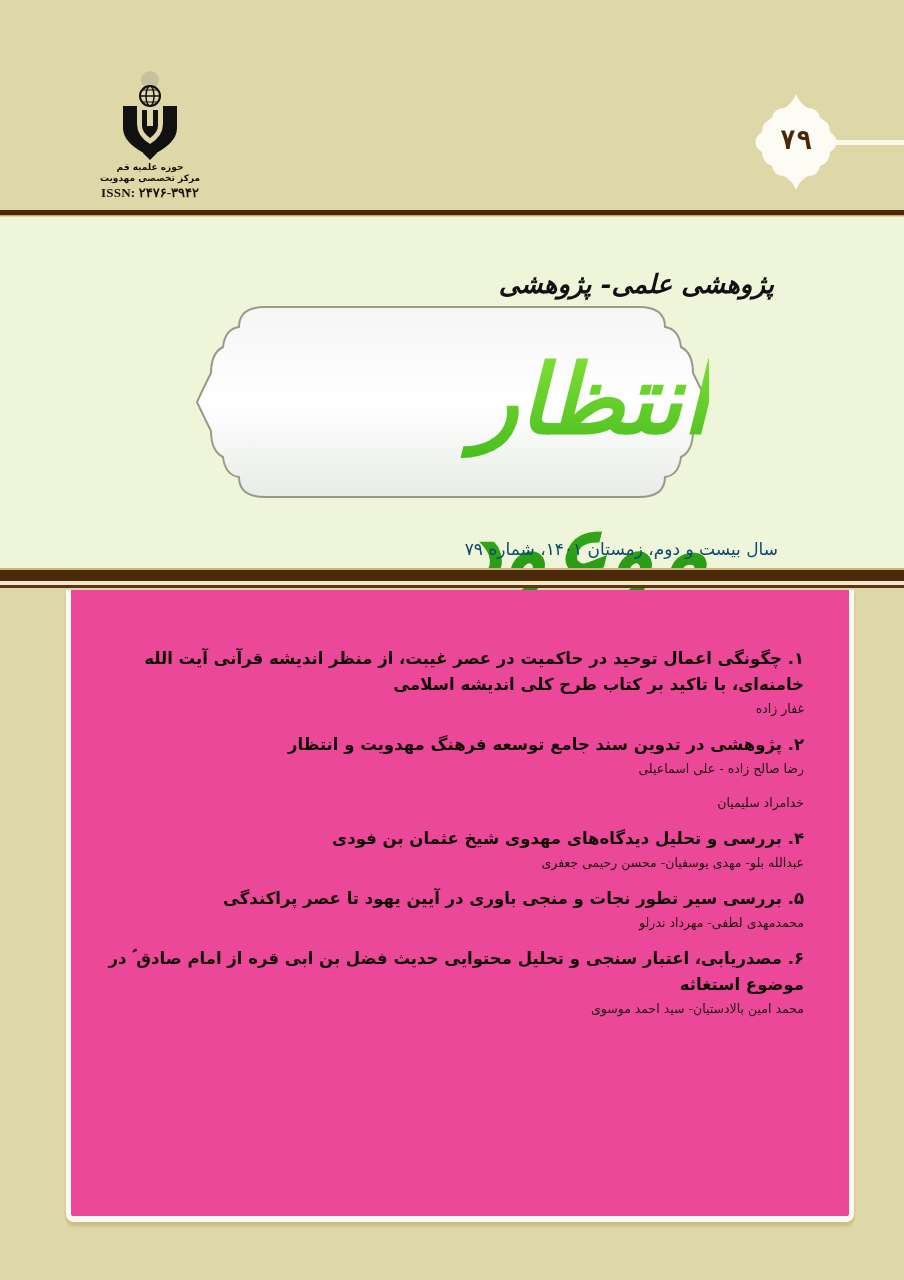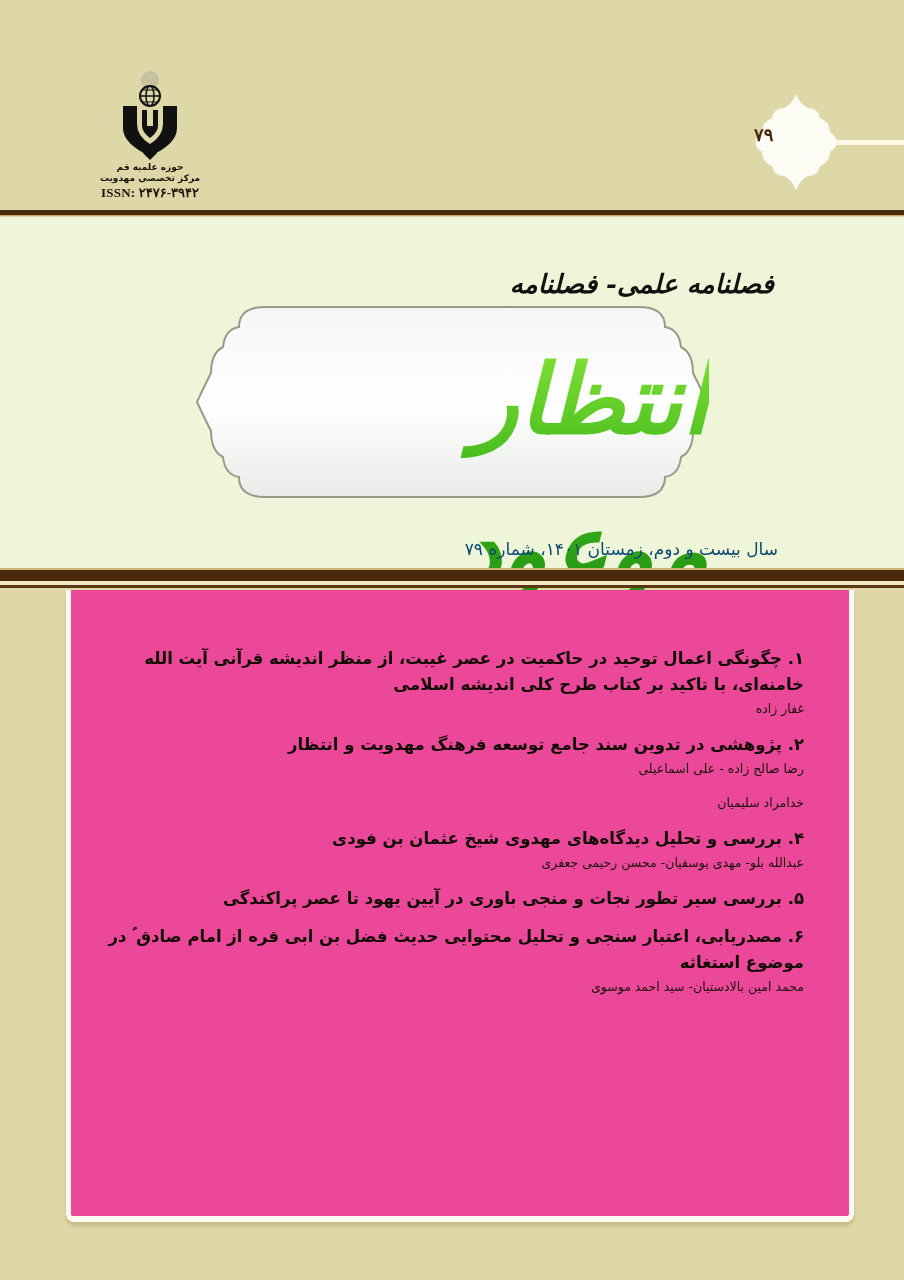--- a/index.html
+++ b/index.html
@@ -26,23 +26,23 @@
     }
     .issn {
       font-family: "Liberation Serif", serif; font-weight: bold; font-size: 13px;
       color: #1a120a; letter-spacing: 0.2px; margin-top: 1px;
     }
     .issue-badge {
       position: absolute; left: 754px; top: 92px; width: 84px; height: 100px;
     }
     .issue-badge svg { position: absolute; left: 0; top: 0; }
     .issue-number {
-      position: absolute; left: 0; top: 32px; width: 84px; text-align: left;
-      font-size: 18px; font-weight: bold; color: #4a2608;
-      font-family: Liberation Sans, sans-serif;
+      position: absolute; left: 0; top: 32px; width: 84px; text-align: center;
+      font-size: 27px; font-weight: bold; color: #4a2608;
+      font-family: Liberation Mono, monospace;
     }
     .badge-line {
       position: absolute; left: 836px; top: 140px; width: 68px; height: 5px; background: #fbf8e6;
     }
     
     .rule-top {
       position: absolute; left: 0; top: 210px; width: 904px; height: 6px;
       background: #4a2a0a; border-bottom: 1px solid #c9a56a;
     }
     .rule-mid {
@@ -123,21 +123,21 @@
       <path d="M42 2 Q46 12 54 16 Q64 16 66 26 Q76 30 76 40 Q84 46 82 50 Q84 54 76 60 Q76 70 66 74 Q64 84 54 84 Q46 88 42 98 Q38 88 30 84 Q20 84 18 74 Q8 70 8 60 Q0 54 2 50 Q0 46 8 40 Q8 30 18 26 Q20 16 30 16 Q38 12 42 2 Z" fill="#fdfcf4"></path>
     </svg>
     <div class="issue-number">۷۹</div>
   </div>
   <div class="badge-line"></div>
 </div>
 
 <div class="rule-top"></div>
 
 <div class="title-region">
-  <div class="journal-type">فصلنامه علمی- فصلنامه</div>
+  <div class="journal-type">پژوهشی علمی- پژوهشی</div>
   <svg class="cartouche" viewBox="0 0 514 210">
     <defs>
       <linearGradient id="cg" x1="0" y1="0" x2="0" y2="1">
         <stop offset="0" stop-color="#f4f6f4"></stop>
         <stop offset="0.5" stop-color="#ffffff"></stop>
         <stop offset="1" stop-color="#e8ece8"></stop>
       </linearGradient>
     </defs>
     <path d="M70 10 L444 10 Q470 10 470 30 Q484 32 486 50 Q498 56 498 76 Q506 92 512 105 Q506 118 498 134 Q498 154 486 160 Q484 178 470 180 Q470 200 444 200 L70 200 Q44 200 44 180 Q30 178 28 160 Q16 154 16 134 Q8 118 2 105 Q8 92 16 76 Q16 56 28 50 Q30 32 44 30 Q44 10 70 10 Z" fill="url(#cg)" stroke="#9a9a8a" stroke-width="2"></path>
   </svg>
@@ -164,19 +164,20 @@
     </div>
     <div class="article">
       <div class="article-authors">خدامراد سلیمیان</div>
     </div>
     <div class="article">
       <div class="article-title">۴. بررسی و تحلیل دیدگاه‌های مهدوی شیخ عثمان بن فودی</div>
       <div class="article-authors">عبدالله بلو- مهدی یوسفیان- محسن رحیمی جعفری</div>
     </div>
     <div class="article">
       <div class="article-title">۵. بررسی سیر تطور نجات و منجی باوری در آیین یهود تا عصر پراکندگی</div>
+      <div class="article-authors">محمدمهدی لطفی- مهرداد ندرلو</div>
     </div>
     <div class="article">
       <div class="article-title">۶. مصدریابی، اعتبار سنجی و تحلیل محتوایی حدیث فضل بن ابی قره از امام صادق ؑ در موضوع استغاثه</div>
       <div class="article-authors">محمد امین بالادستیان- سید احمد موسوی</div>
     </div>
   </div>
 </div>
 
 </body></html>

